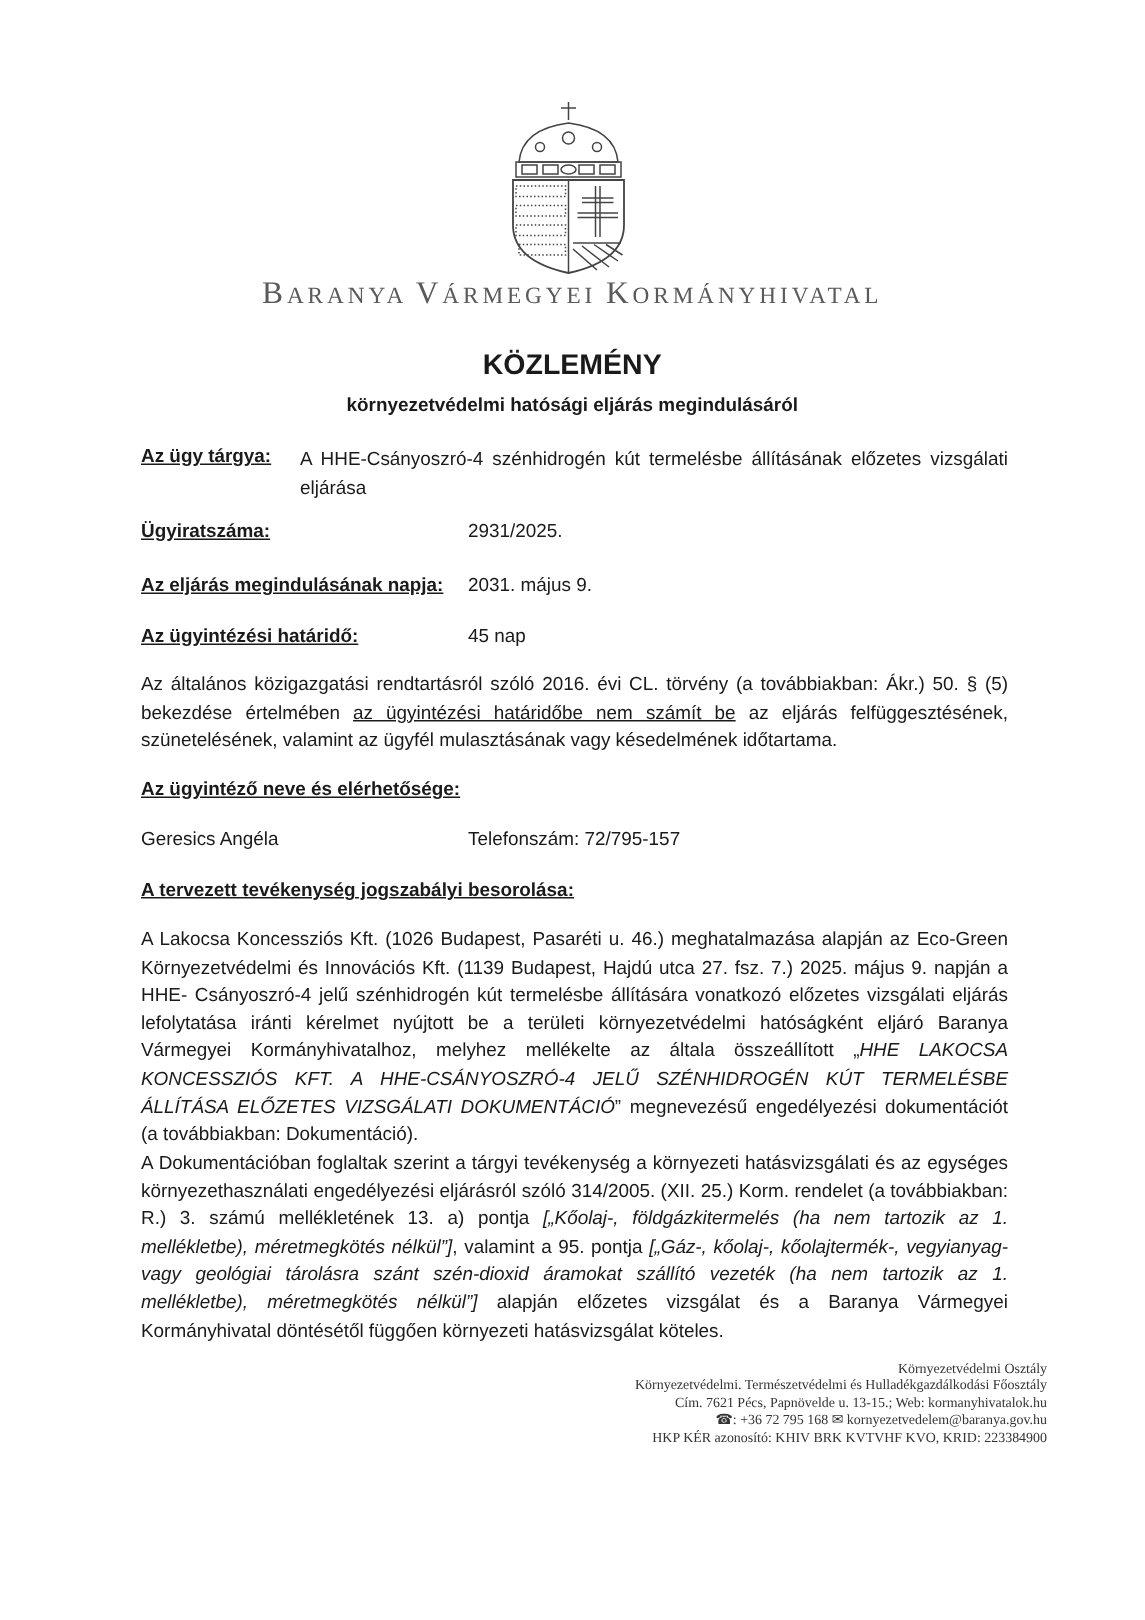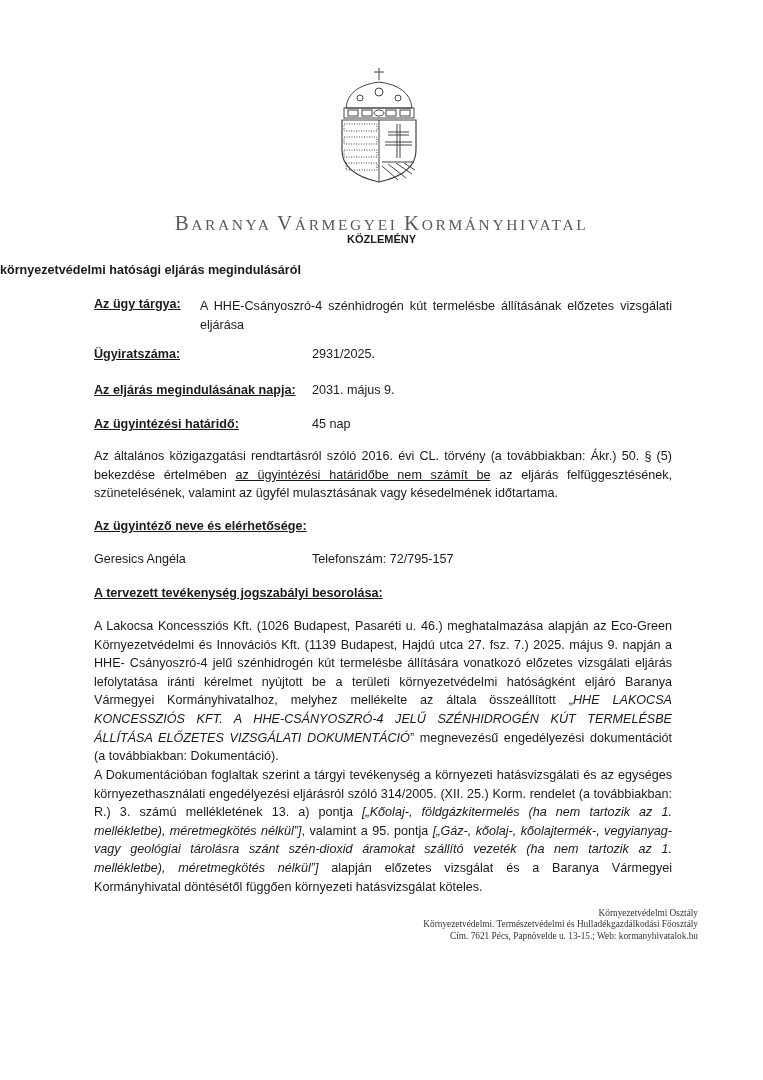--- a/index.html
+++ b/index.html
@@ -1,23 +1,23 @@
 <!DOCTYPE html>
 <html><head>
 <meta charset="utf-8">
 <style>
   * { box-sizing: border-box; margin: 0; padding: 0; }
   html, body { width: 763px; height: 1080px; background: #ffffff; }
   body { position: relative; font-family: "Liberation Sans", sans-serif; color: #1a1a1a; font-size: 12.6px; overflow: hidden; }
   .abs { position: absolute; }
   .crest { left: 338px; top: 66px; width: 82px; height: 118px; }
-  .org-name { left: 0; width: 763px; top: 183px; text-align: center; font-family: "Liberation Serif", serif; font-size: 21px; letter-spacing: 2.6px; color: #5a5a5a; font-weight: normal; margin-top: 28px; }
+  .org-name { left: 0; width: 763px; top: 183px; text-align: center; font-family: "Liberation Serif", serif; font-size: 21px; letter-spacing: 2.6px; color: #5a5a5a; font-weight: normal; }
   .org-name .sc { font-size: 15.5px; }
-  .title { left: 0; width: 763px; top: 233px; text-align: center; font-weight: bold; font-size: 11px; }
-  .subtitle { left: 0; width: 763px; top: 263px; font-weight: bold; font-size: 12.6px; }
+  .title { left: 0; width: 763px; top: 233px; text-align: center; font-weight: bold; font-size: 19px; }
+  .subtitle { left: 0; width: 763px; top: 263px; text-align: center; font-weight: bold; font-size: 12.6px; }
   .label { font-weight: bold; text-decoration: underline; }
   .row-label { left: 94px; }
   .row-val { left: 312px; }
   .subject-label { left: 94px; top: 297px; }
   .subject-val { left: 200px; top: 297px; width: 472px; line-height: 18.5px; text-align: justify; }
   .para { left: 94px; width: 578px; line-height: 18.6px; text-align: justify; }
   .u { text-decoration: underline; margin-top: 24px; }
   .i { font-style: italic; }
   .footer { left: 340px; width: 358px; top: 908px; text-align: right; font-family: "Liberation Serif", serif; font-size: 9.3px; line-height: 11.4px; color: #333; }
 </style>
@@ -88,13 +88,15 @@
 <div class="abs row-label label" style="top:586px">A tervezett tevékenység jogszabályi besorolása:</div>
 
 <div class="abs para" style="top:617px"><span>A Lakocsa Koncessziós Kft. (1026 Budapest, Pasaréti u. 46.) meghatalmazása alapján az Eco-Green Környezetvédelmi és Innovációs Kft. (1139 Budapest, Hajdú utca 27. fsz. 7.) 2025. május 9. napján a HHE- Csányoszró-4 jelű szénhidrogén kút termelésbe állítására vonatkozó előzetes vizsgálati eljárás lefolytatása iránti kérelmet nyújtott be a területi környezetvédelmi hatóságként eljáró Baranya Vármegyei Kormányhivatalhoz, melyhez mellékelte az általa összeállított „</span><span class="i">HHE LAKOCSA KONCESSZIÓS KFT. A HHE-CSÁNYOSZRÓ-4 JELŰ SZÉNHIDROGÉN KÚT TERMELÉSBE ÁLLÍTÁSA ELŐZETES VIZSGÁ­LATI DOKUMENTÁCIÓ</span><span>” megnevezésű engedélyezési dokumentációt (a továbbiakban: Dokumentáció).</span></div>
 
 <div class="abs para" style="top:766px"><span>A Dokumentációban foglaltak szerint a tárgyi tevékenység a környezeti hatásvizsgálati és az egységes környezethasználati engedélyezési eljárásról szóló 314/2005. (XII. 25.) Korm. rendelet (a továbbiakban: R.) 3. számú mellékletének 13. a) pontja </span><span class="i">[„Kőolaj-, földgázkitermelés (ha nem tartozik az 1. mellékletbe), méretmegkötés nélkül”]</span><span>, valamint a 95. pontja </span><span class="i">[„Gáz-, kőolaj-, kőolajtermék-, vegyianyag- vagy geológiai tárolásra szánt szén-dioxid áramokat szállító vezeték (ha nem tartozik az 1. mellékletbe), méretmegkötés nélkül”]</span><span> alapján előzetes vizsgálat és a Baranya Vármegyei Kormányhivatal döntésétől függően környe­zeti hatásvizsgálat köteles.</span></div>
 
 <div class="abs footer">
   <div>Környezetvédelmi Osztály</div>
   <div>Környezetvédelmi. Természetvédelmi és Hulladékgazdálkodási Főosztály</div>
   <div>Cím. 7621 Pécs, Papnövelde u. 13-15.; Web: kormanyhivatalok.hu</div>
+  <div><span>☎</span><span>: +36 72 795 168 </span><span>✉</span><span> kornyezetvedelem@baranya.gov.hu</span></div>
+  <div>HKP KÉR azonosító: KHIV BRK KVTVHF KVO, KRID: 223384900</div>
 </div>
 
 </body></html>

